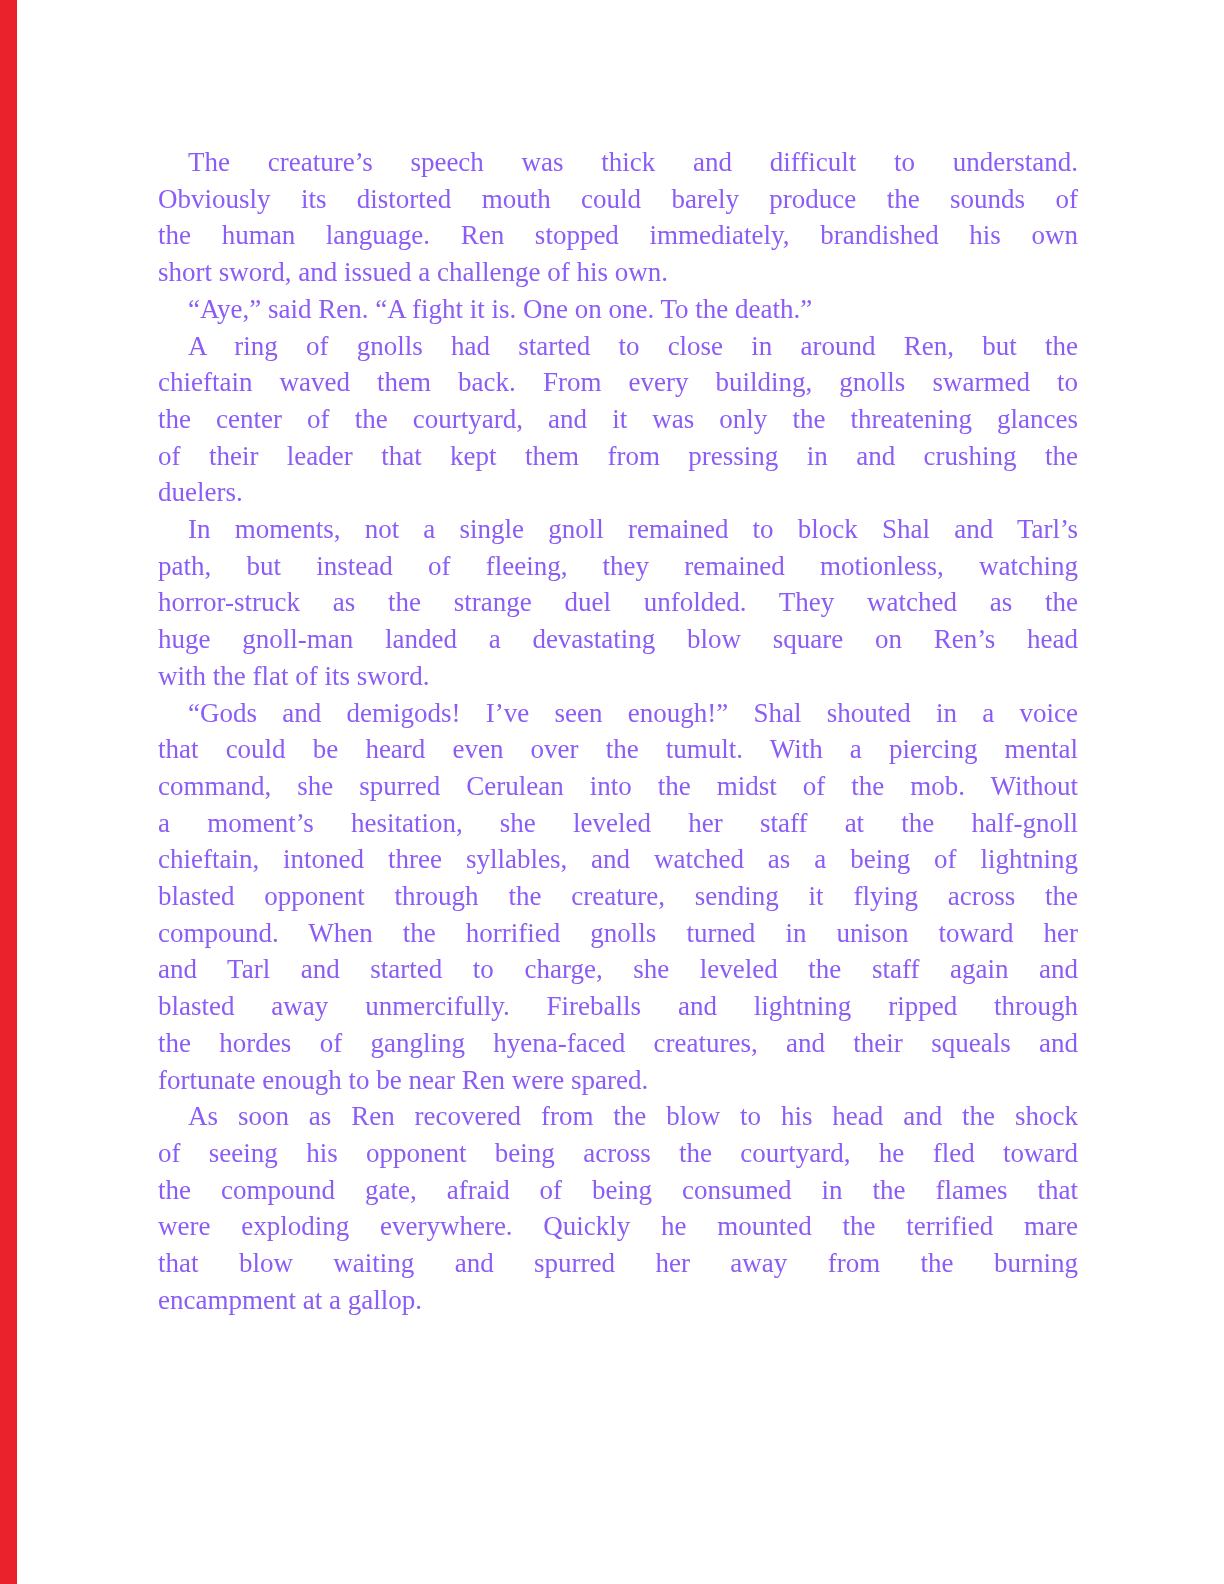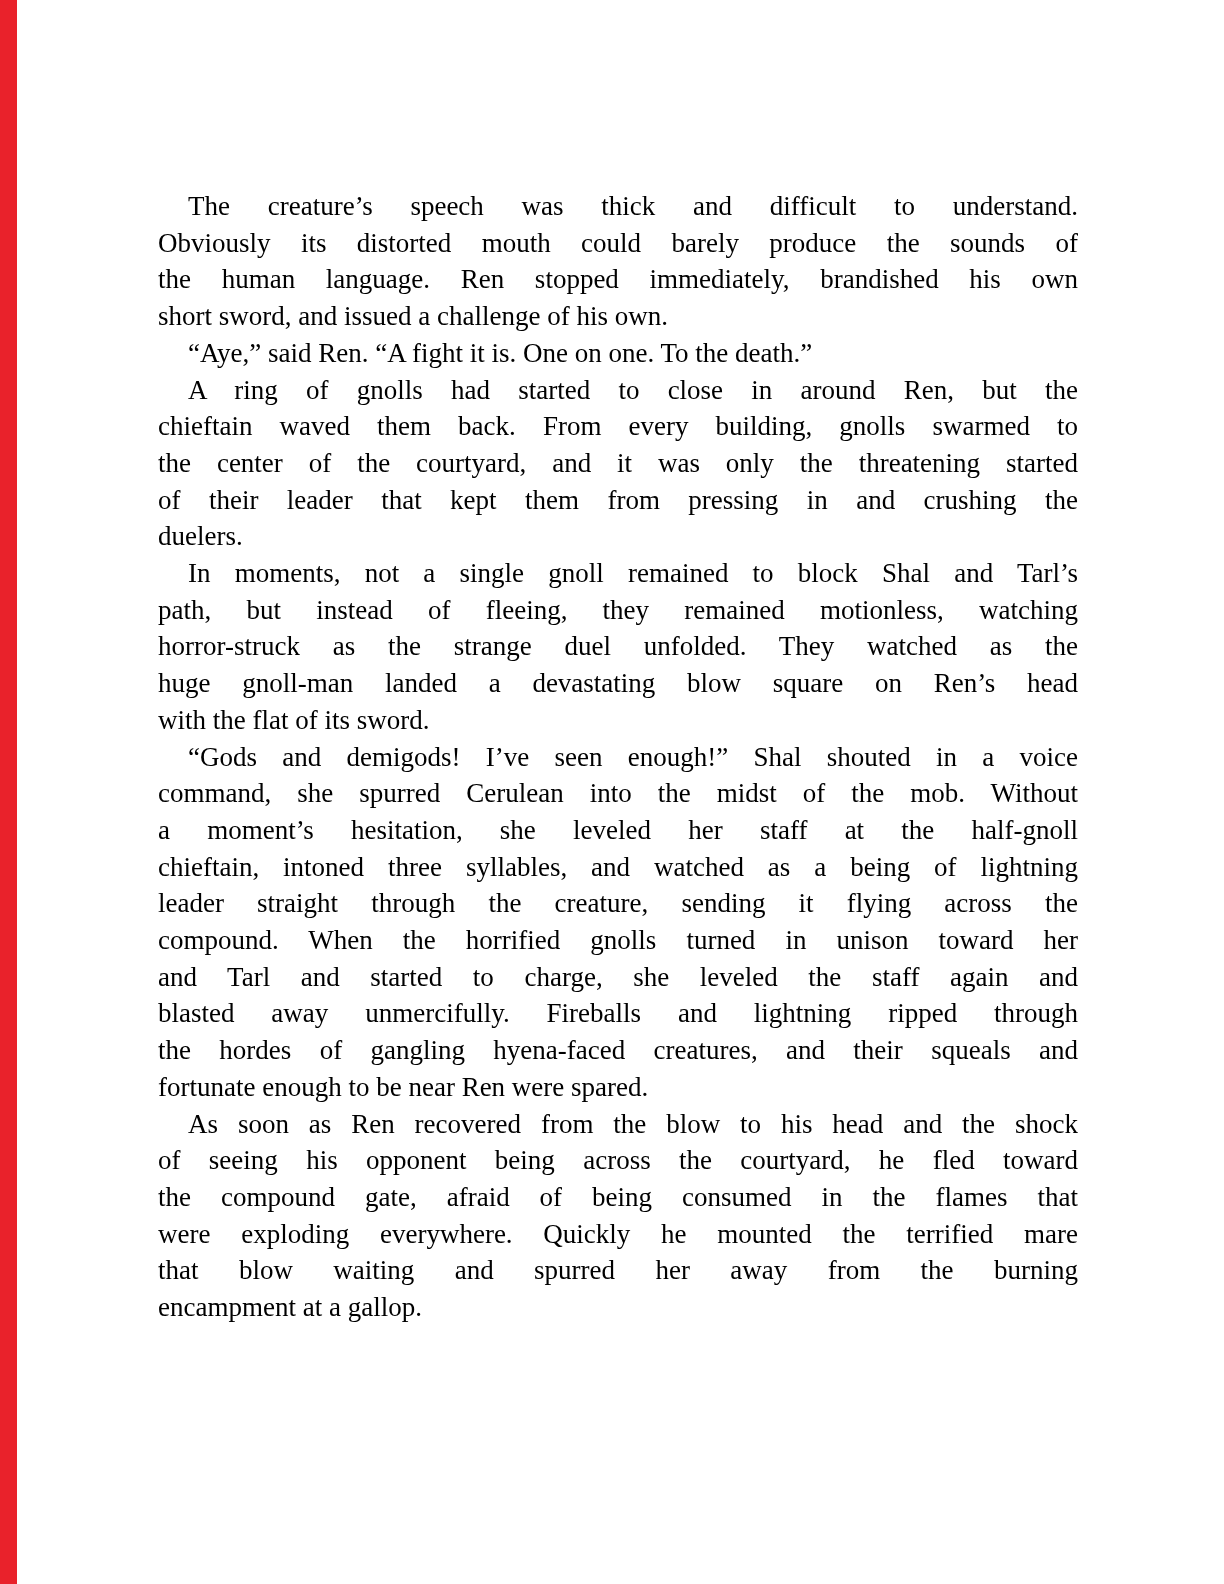--- a/index.html
+++ b/index.html
@@ -54,50 +54,51 @@
   .line.para-last {
     text-align-last: left;
   }
 </style>
 </head>
 <body>
 
 <div class="spine" style="background: rgb(233, 34, 43);"></div>
 
 <div class="page">
-  <div class="text-block" style="color: #000000; margin-top: 44px;">
+  <div class="text-block" style="color: #8b5cf6;">
       <div class="paragraph">
         <div class="line para-first">The creature’s speech was thick and difficult to understand.</div>
         <div class="line">Obviously its distorted mouth could barely produce the sounds of</div>
         <div class="line">the human language. Ren stopped immediately, brandished his own</div>
         <div class="line para-last">short sword, and issued a challenge of his own.</div>
       </div>
       <div class="paragraph">
         <div class="line para-first para-last">“Aye,” said Ren. “A fight it is. One on one. To the death.”</div>
       </div>
       <div class="paragraph">
         <div class="line para-first">A ring of gnolls had started to close in around Ren, but the</div>
         <div class="line">chieftain waved them back. From every building, gnolls swarmed to</div>
-        <div class="line">the center of the courtyard, and it was only the threatening started</div>
+        <div class="line">the center of the courtyard, and it was only the threatening glances</div>
         <div class="line">of their leader that kept them from pressing in and crushing the</div>
         <div class="line para-last">duelers.</div>
       </div>
       <div class="paragraph">
         <div class="line para-first">In moments, not a single gnoll remained to block Shal and Tarl’s</div>
         <div class="line">path, but instead of fleeing, they remained motionless, watching</div>
         <div class="line">horror-struck as the strange duel unfolded. They watched as the</div>
         <div class="line">huge gnoll-man landed a devastating blow square on Ren’s head</div>
         <div class="line para-last">with the flat of its sword.</div>
       </div>
       <div class="paragraph">
         <div class="line para-first">“Gods and demigods! I’ve seen enough!” Shal shouted in a voice</div>
+        <div class="line">that could be heard even over the tumult. With a piercing mental</div>
         <div class="line">command, she spurred Cerulean into the midst of the mob. Without</div>
         <div class="line">a moment’s hesitation, she leveled her staff at the half-gnoll</div>
         <div class="line">chieftain, intoned three syllables, and watched as a being of lightning</div>
-        <div class="line">leader straight through the creature, sending it flying across the</div>
+        <div class="line">blasted opponent through the creature, sending it flying across the</div>
         <div class="line">compound. When the horrified gnolls turned in unison toward her</div>
         <div class="line">and Tarl and started to charge, she leveled the staff again and</div>
         <div class="line">blasted away unmercifully. Fireballs and lightning ripped through</div>
         <div class="line">the hordes of gangling hyena-faced creatures, and their squeals and</div>
         <div class="line para-last">fortunate enough to be near Ren were spared.</div>
       </div>
       <div class="paragraph">
         <div class="line para-first">As soon as Ren recovered from the blow to his head and the shock</div>
         <div class="line">of seeing his opponent being across the courtyard, he fled toward</div>
         <div class="line">the compound gate, afraid of being consumed in the flames that</div>

